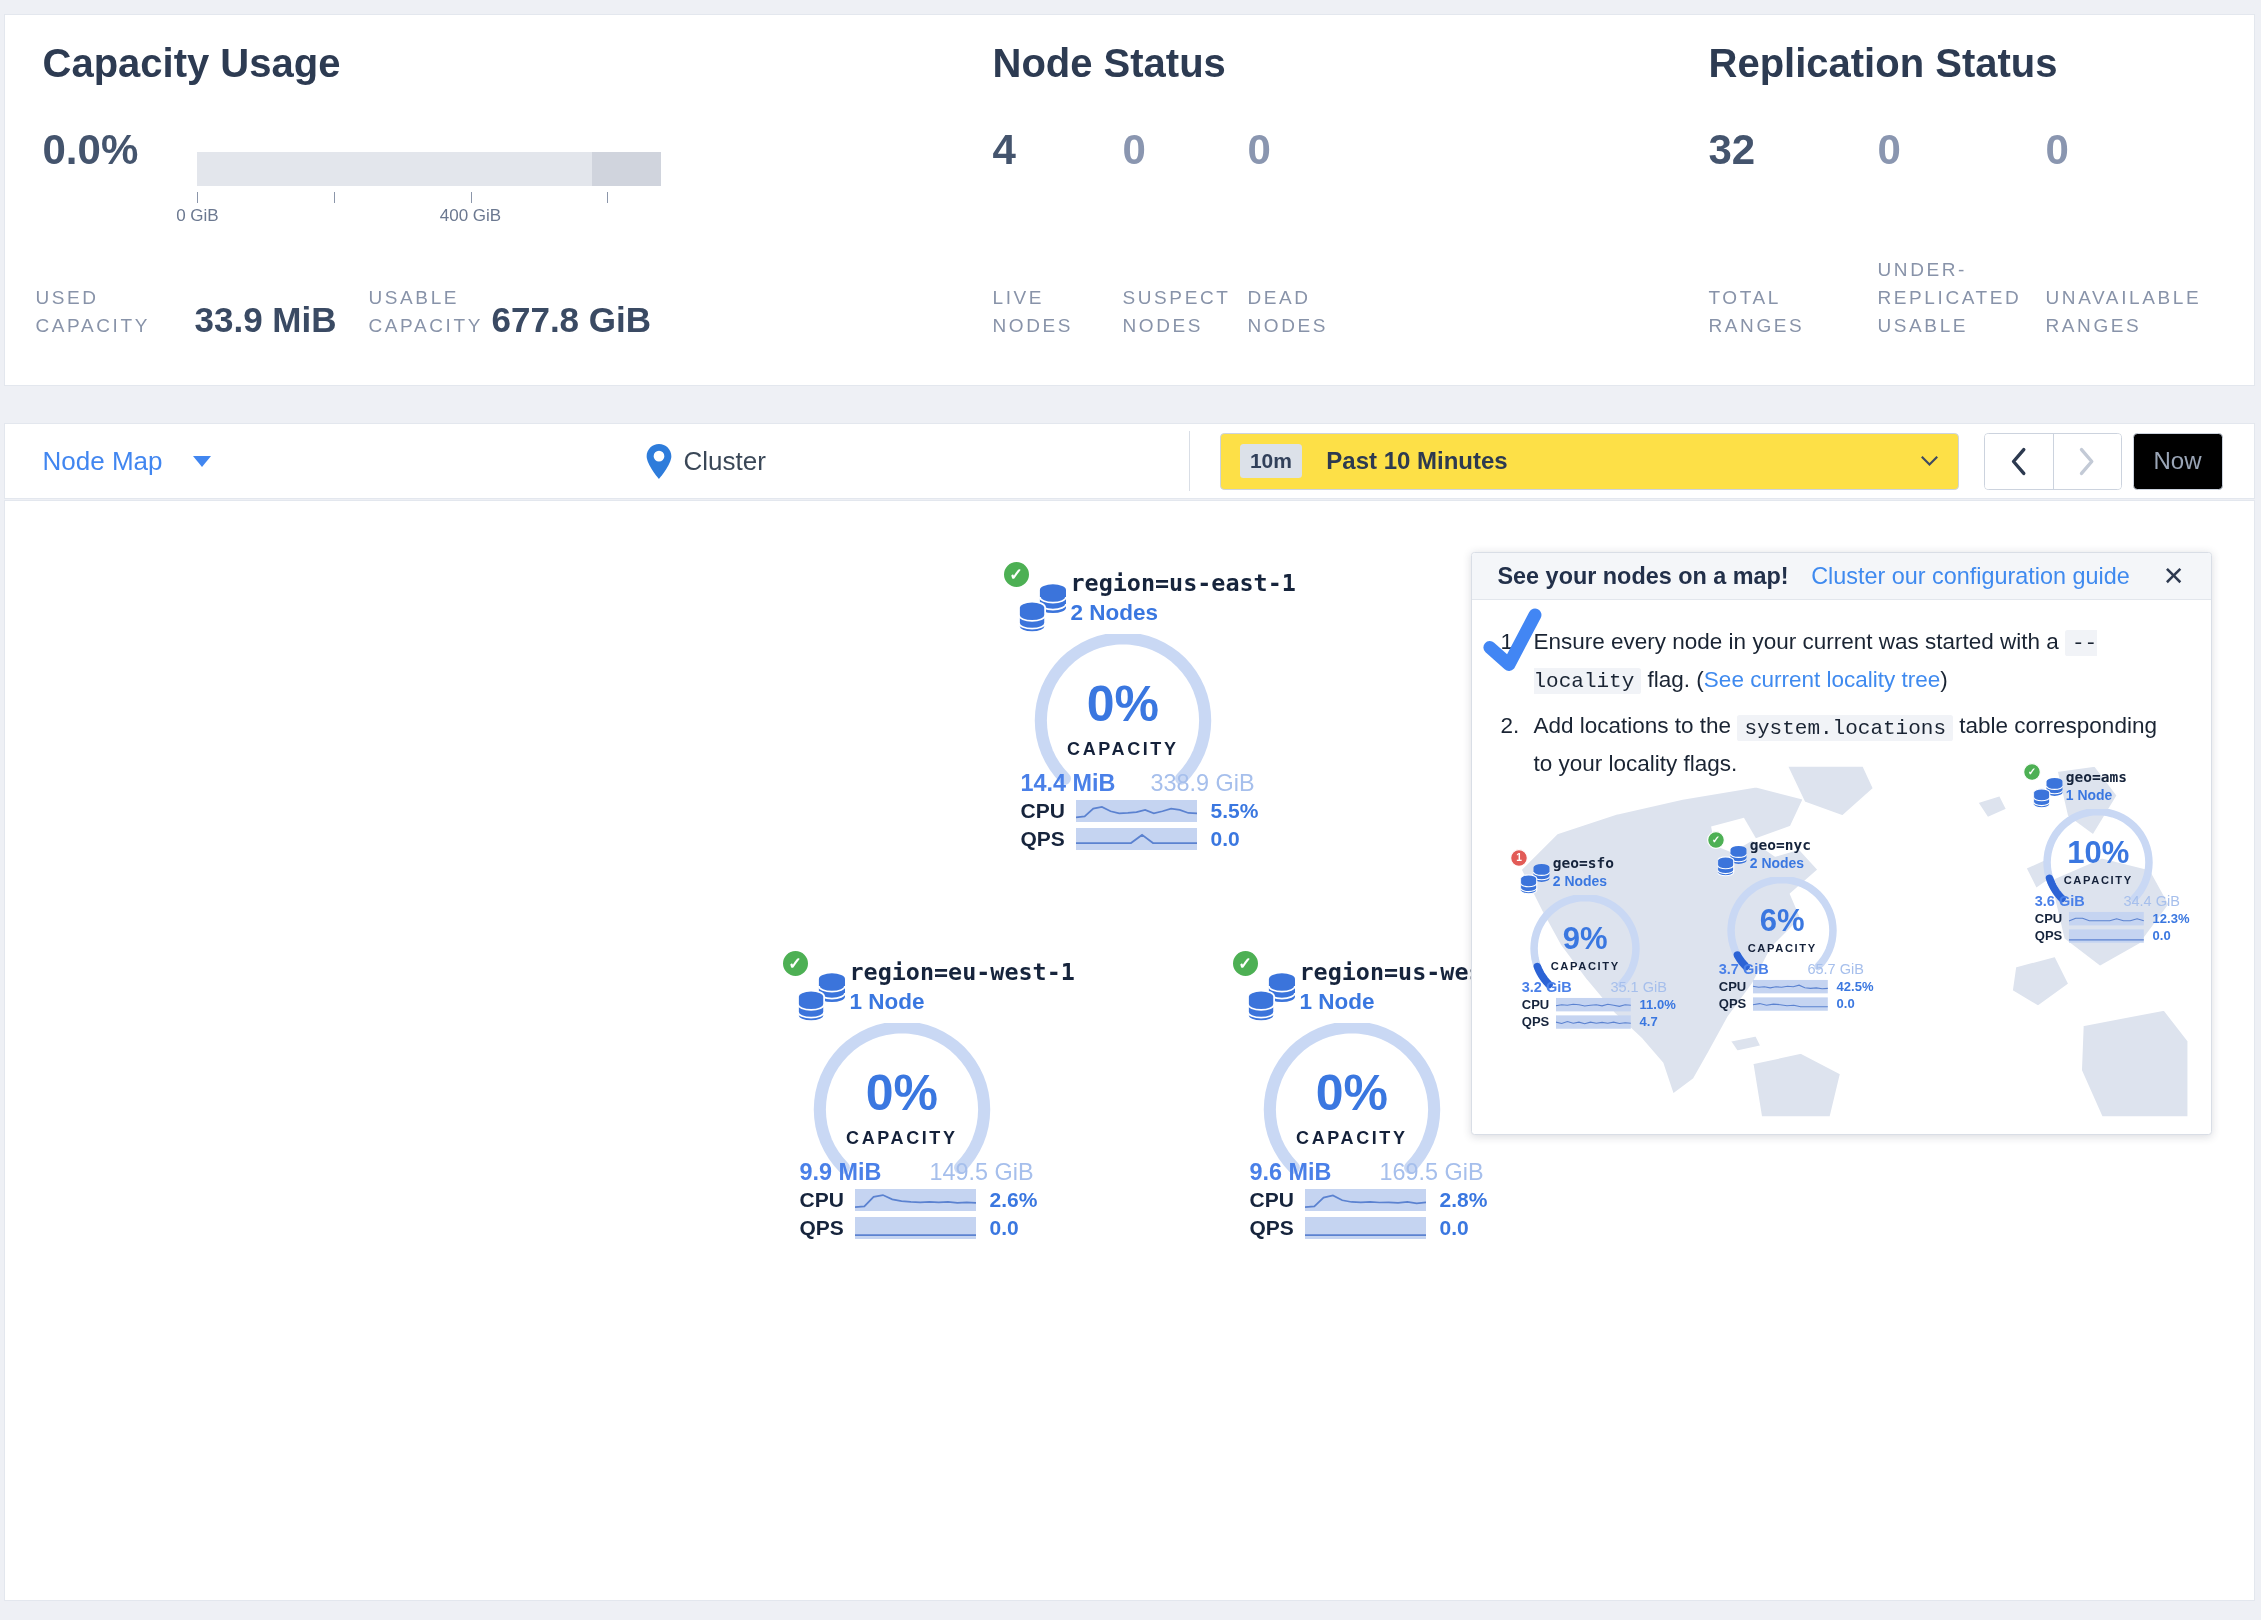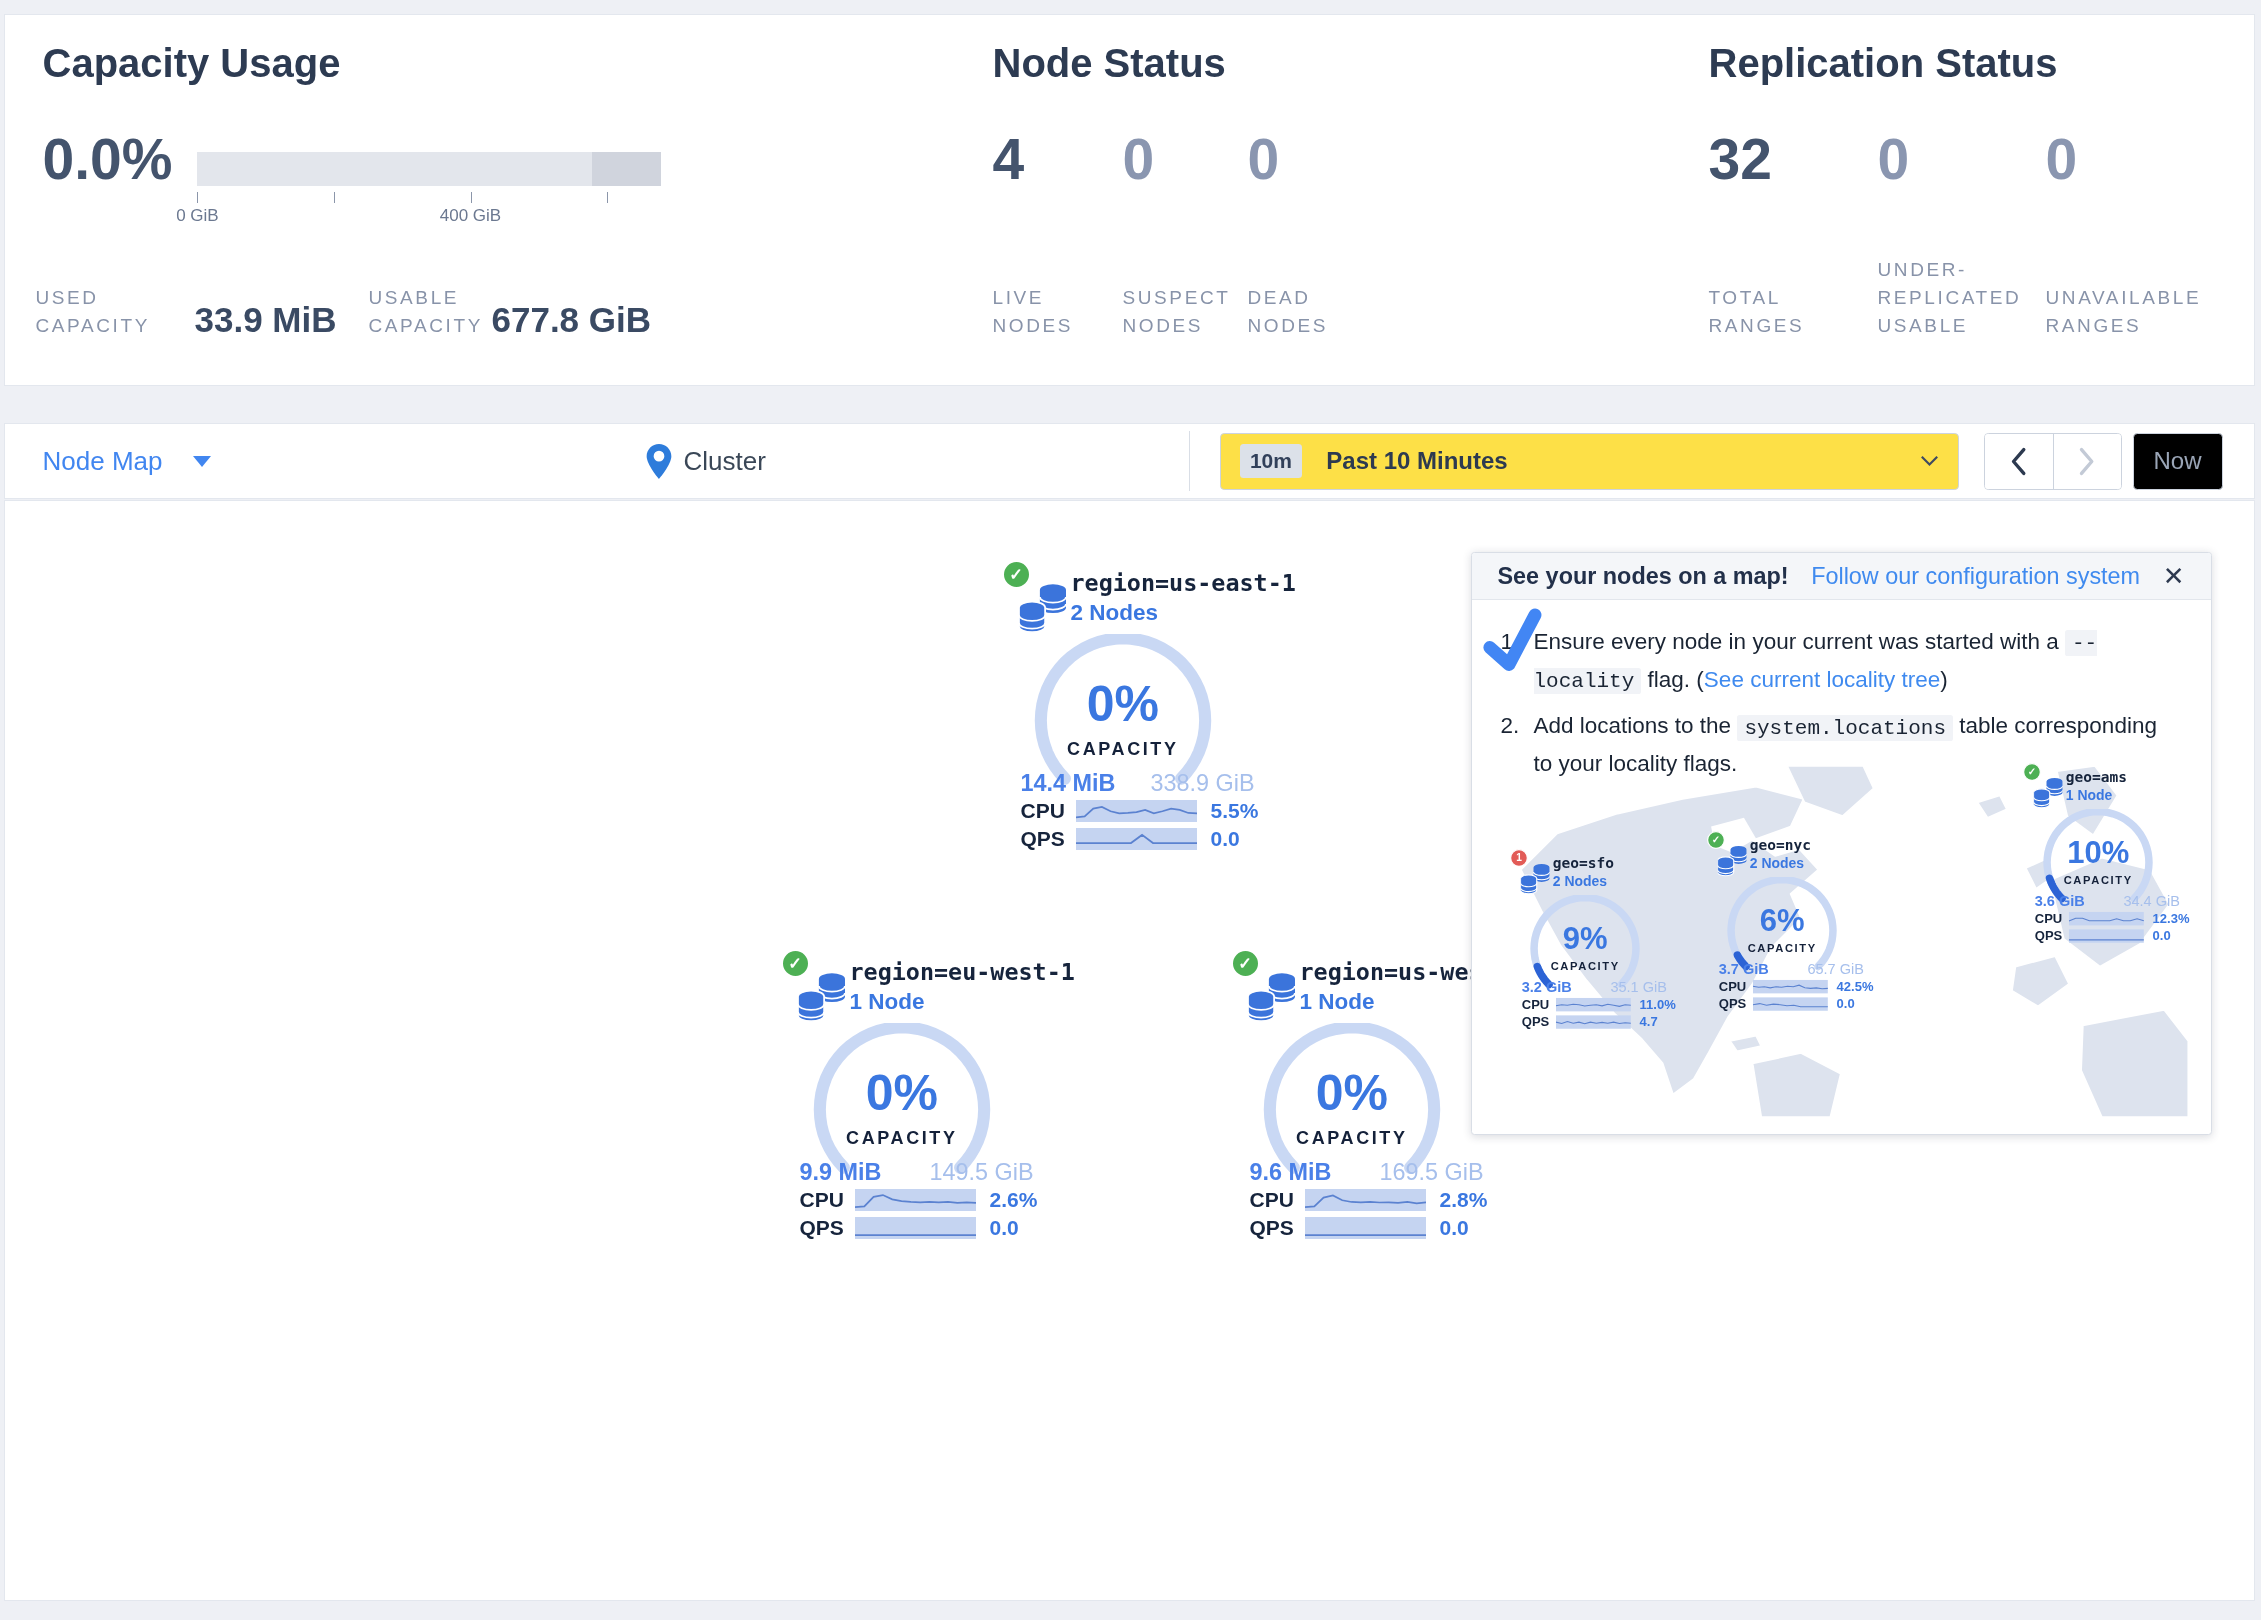--- a/index.html
+++ b/index.html
@@ -3,21 +3,21 @@
 <meta charset="utf-8">
 <style>
   * { box-sizing: border-box; margin: 0; padding: 0; }
   html,body { width:2261px; height:1621px; }
   body { background:#eef0f5; font-family:"Liberation Sans", sans-serif; position:relative; overflow:hidden; }
   .panel { position:absolute; background:#fff; border:0.9px solid #e3e7ee; }
 
   
   #summary { left:3.5px; top:14px; width:2251px; height:372px; }
   .col-title { position:absolute; top:26px; font-size:40px; font-weight:700; color:#2d3b52; }
-  .bignum { position:absolute; top:111px; font-size:57px; font-weight:700; color:#44546d; }
+  .bignum { position:absolute; top:111px; font-size:42px; font-weight:700; color:#44546d; }
   .bignum.dim { color:#8a96b0; }
   .caps-label { position:absolute; bottom:45px; font-size:19px; font-weight:400; letter-spacing:2.6px; color:#8893a9; line-height:28px; }
   .caps-value { position:absolute; bottom:45px; font-size:35px; font-weight:700; color:#3a4a63; }
 
   #cap-barwrap { position:absolute; left:192px; top:137px; width:464px; height:69px; }
   #cap-bar { position:absolute; left:0; top:0; width:464px; height:34px; background:#e3e6ec; }
   #cap-bar-dark { position:absolute; top:0; height:34px; background:#d0d4dd; }
   .tick { position:absolute; top:40px; width:1.7px; height:11.3px; background:#8b96aa; }
   .tick-label { position:absolute; top:54px; transform:translateX(-50%); font-size:17px; color:#6b7890; white-space:nowrap; }
 
@@ -149,21 +149,21 @@
     </div>
   </div>
   <div id="now-btn">Now</div>
 </div>
 
 <div id="map-area" class="panel">
 
   <div id="popup">
     <div id="popup-header">
       <span id="popup-title">See your nodes on a map!</span>
-      <span id="popup-link">Follow our configuration system</span>
+      <span id="popup-link">Cluster our configuration guide</span>
       <span id="popup-close">✕</span>
     </div>
     <svg id="big-check" width="69" height="69" viewBox="0 0 80 80">
       <polyline points="12,44 32,66 68,12" fill="none" stroke="#4286f4" stroke-width="15" stroke-linecap="round" stroke-linejoin="round"></polyline>
     </svg>
     <div id="steps">
       <div class="step">
         <span class="stepnum">1.</span>
         <span class="stepbody"><span>Ensure every node in your current was started with a </span><span class="code">--locality</span><span> flag. (</span><span class="plink">See current locality tree</span><span>)</span></span>
       </div>

